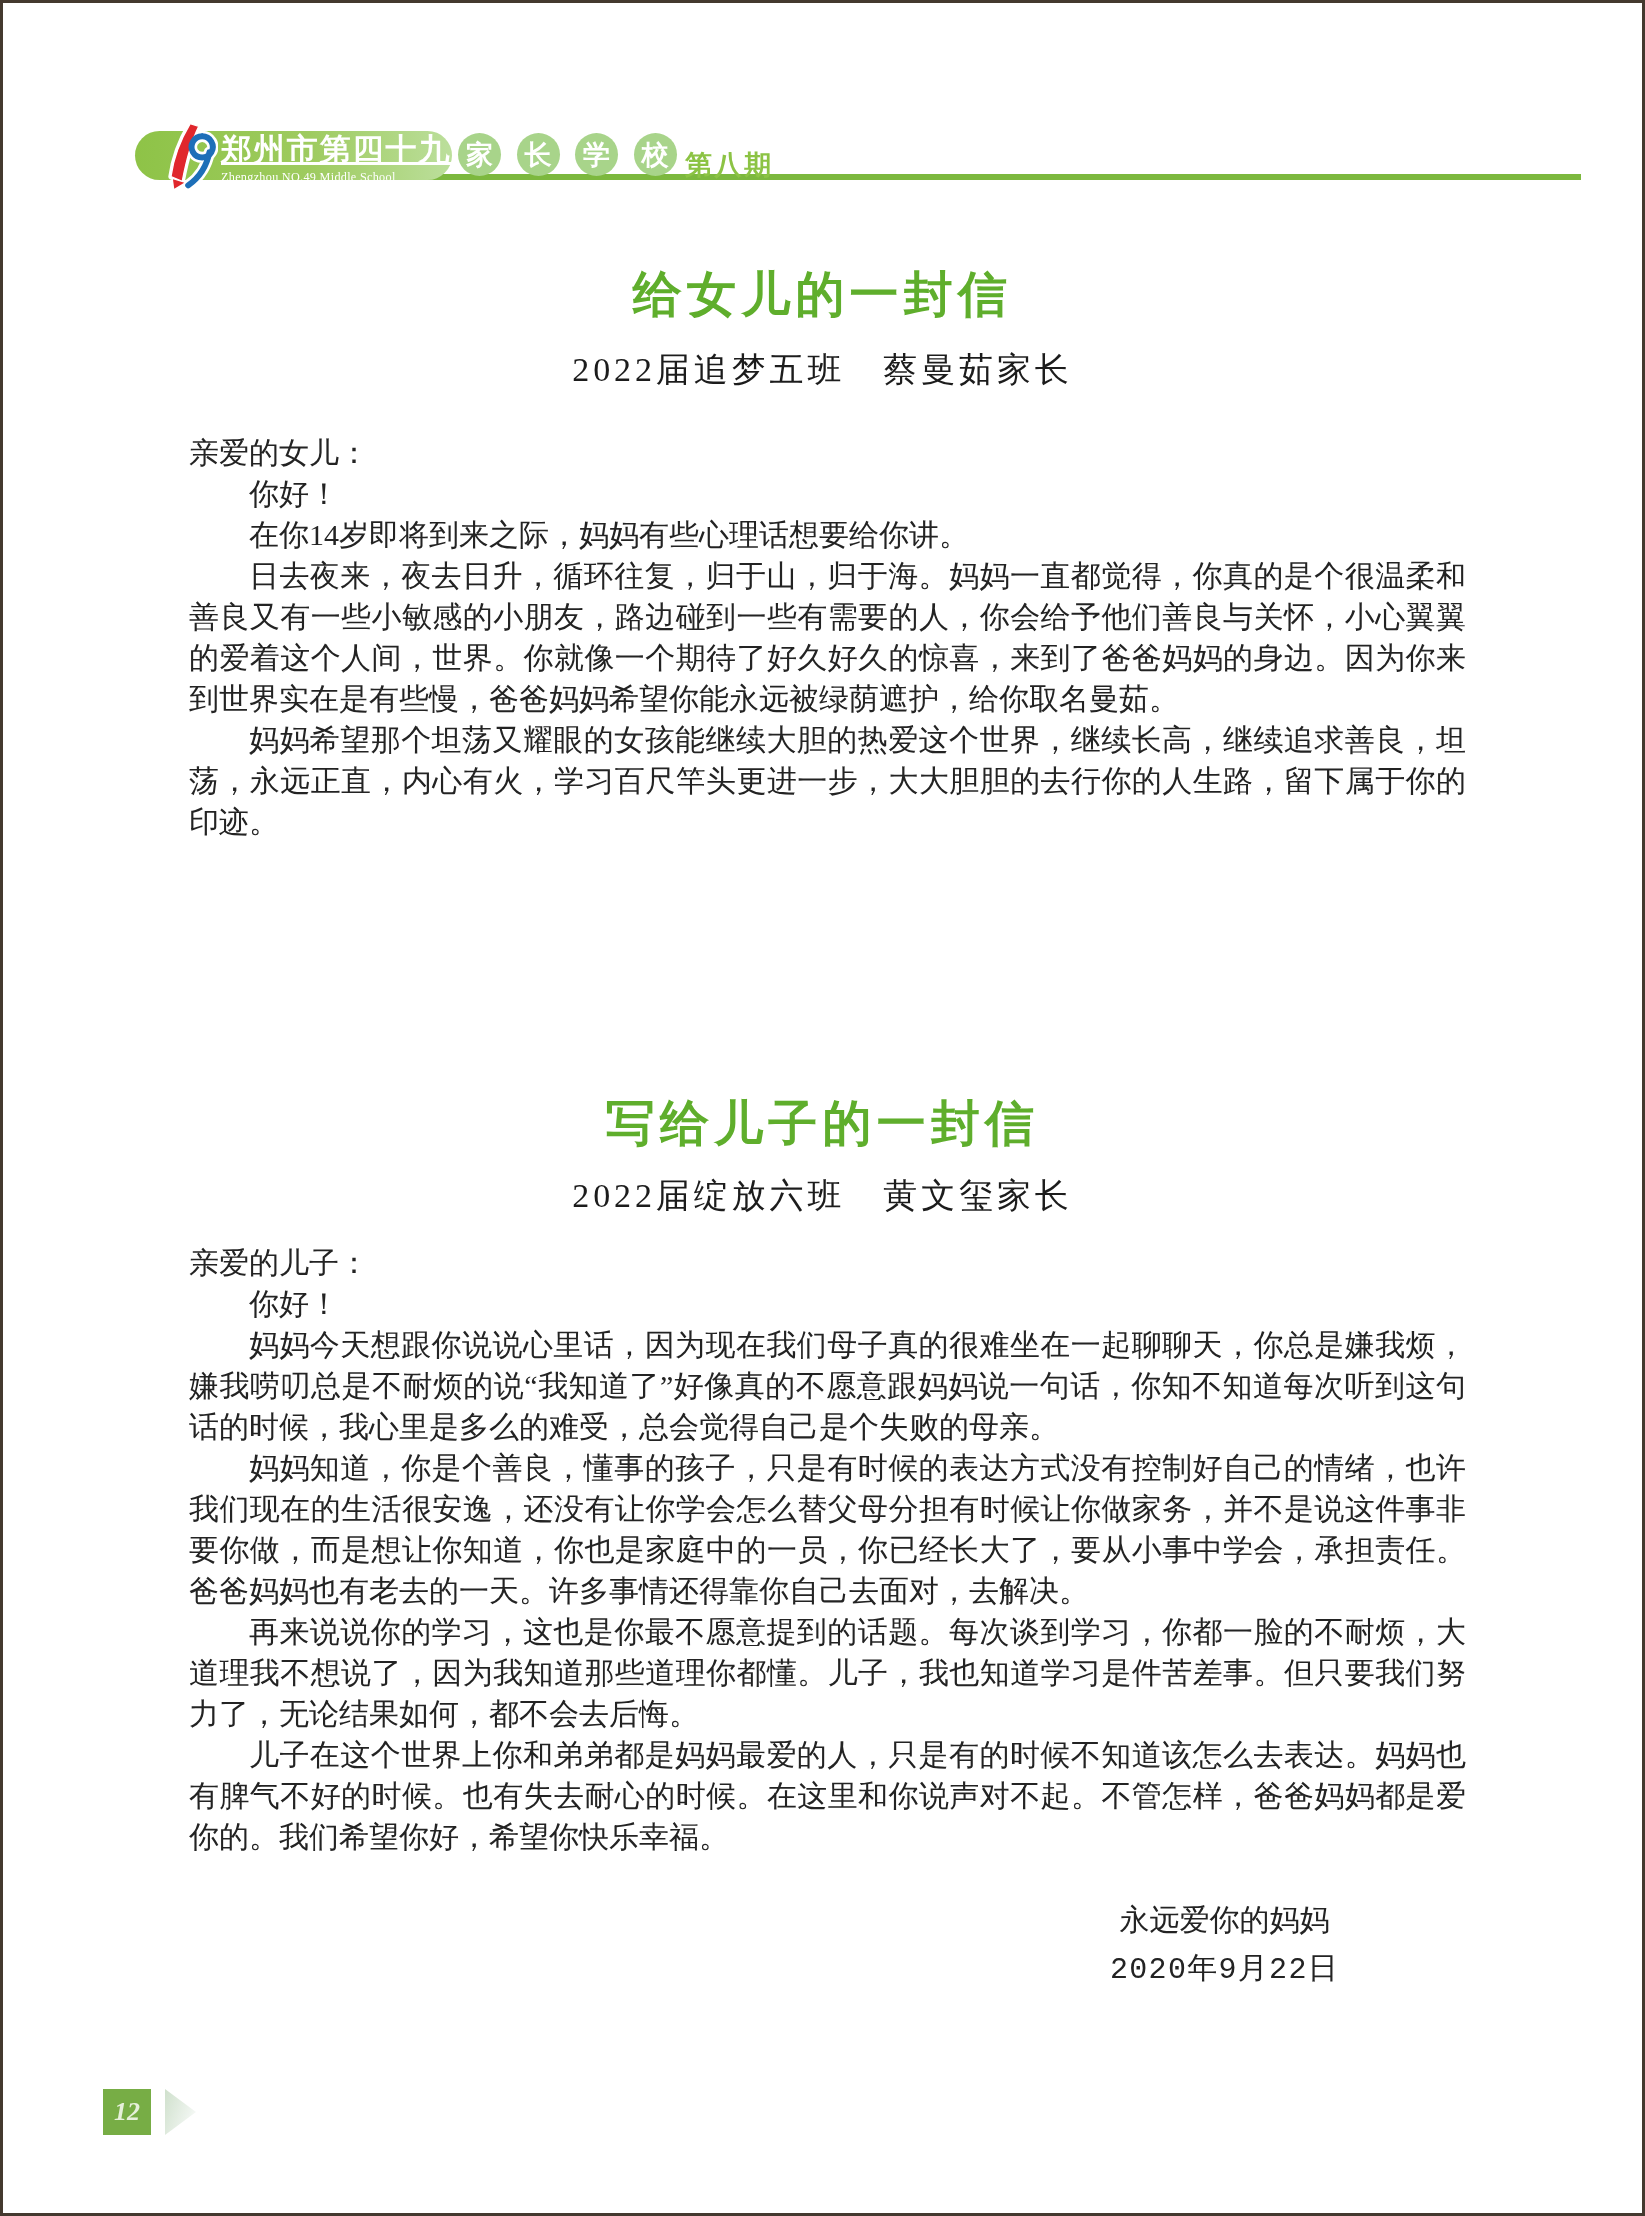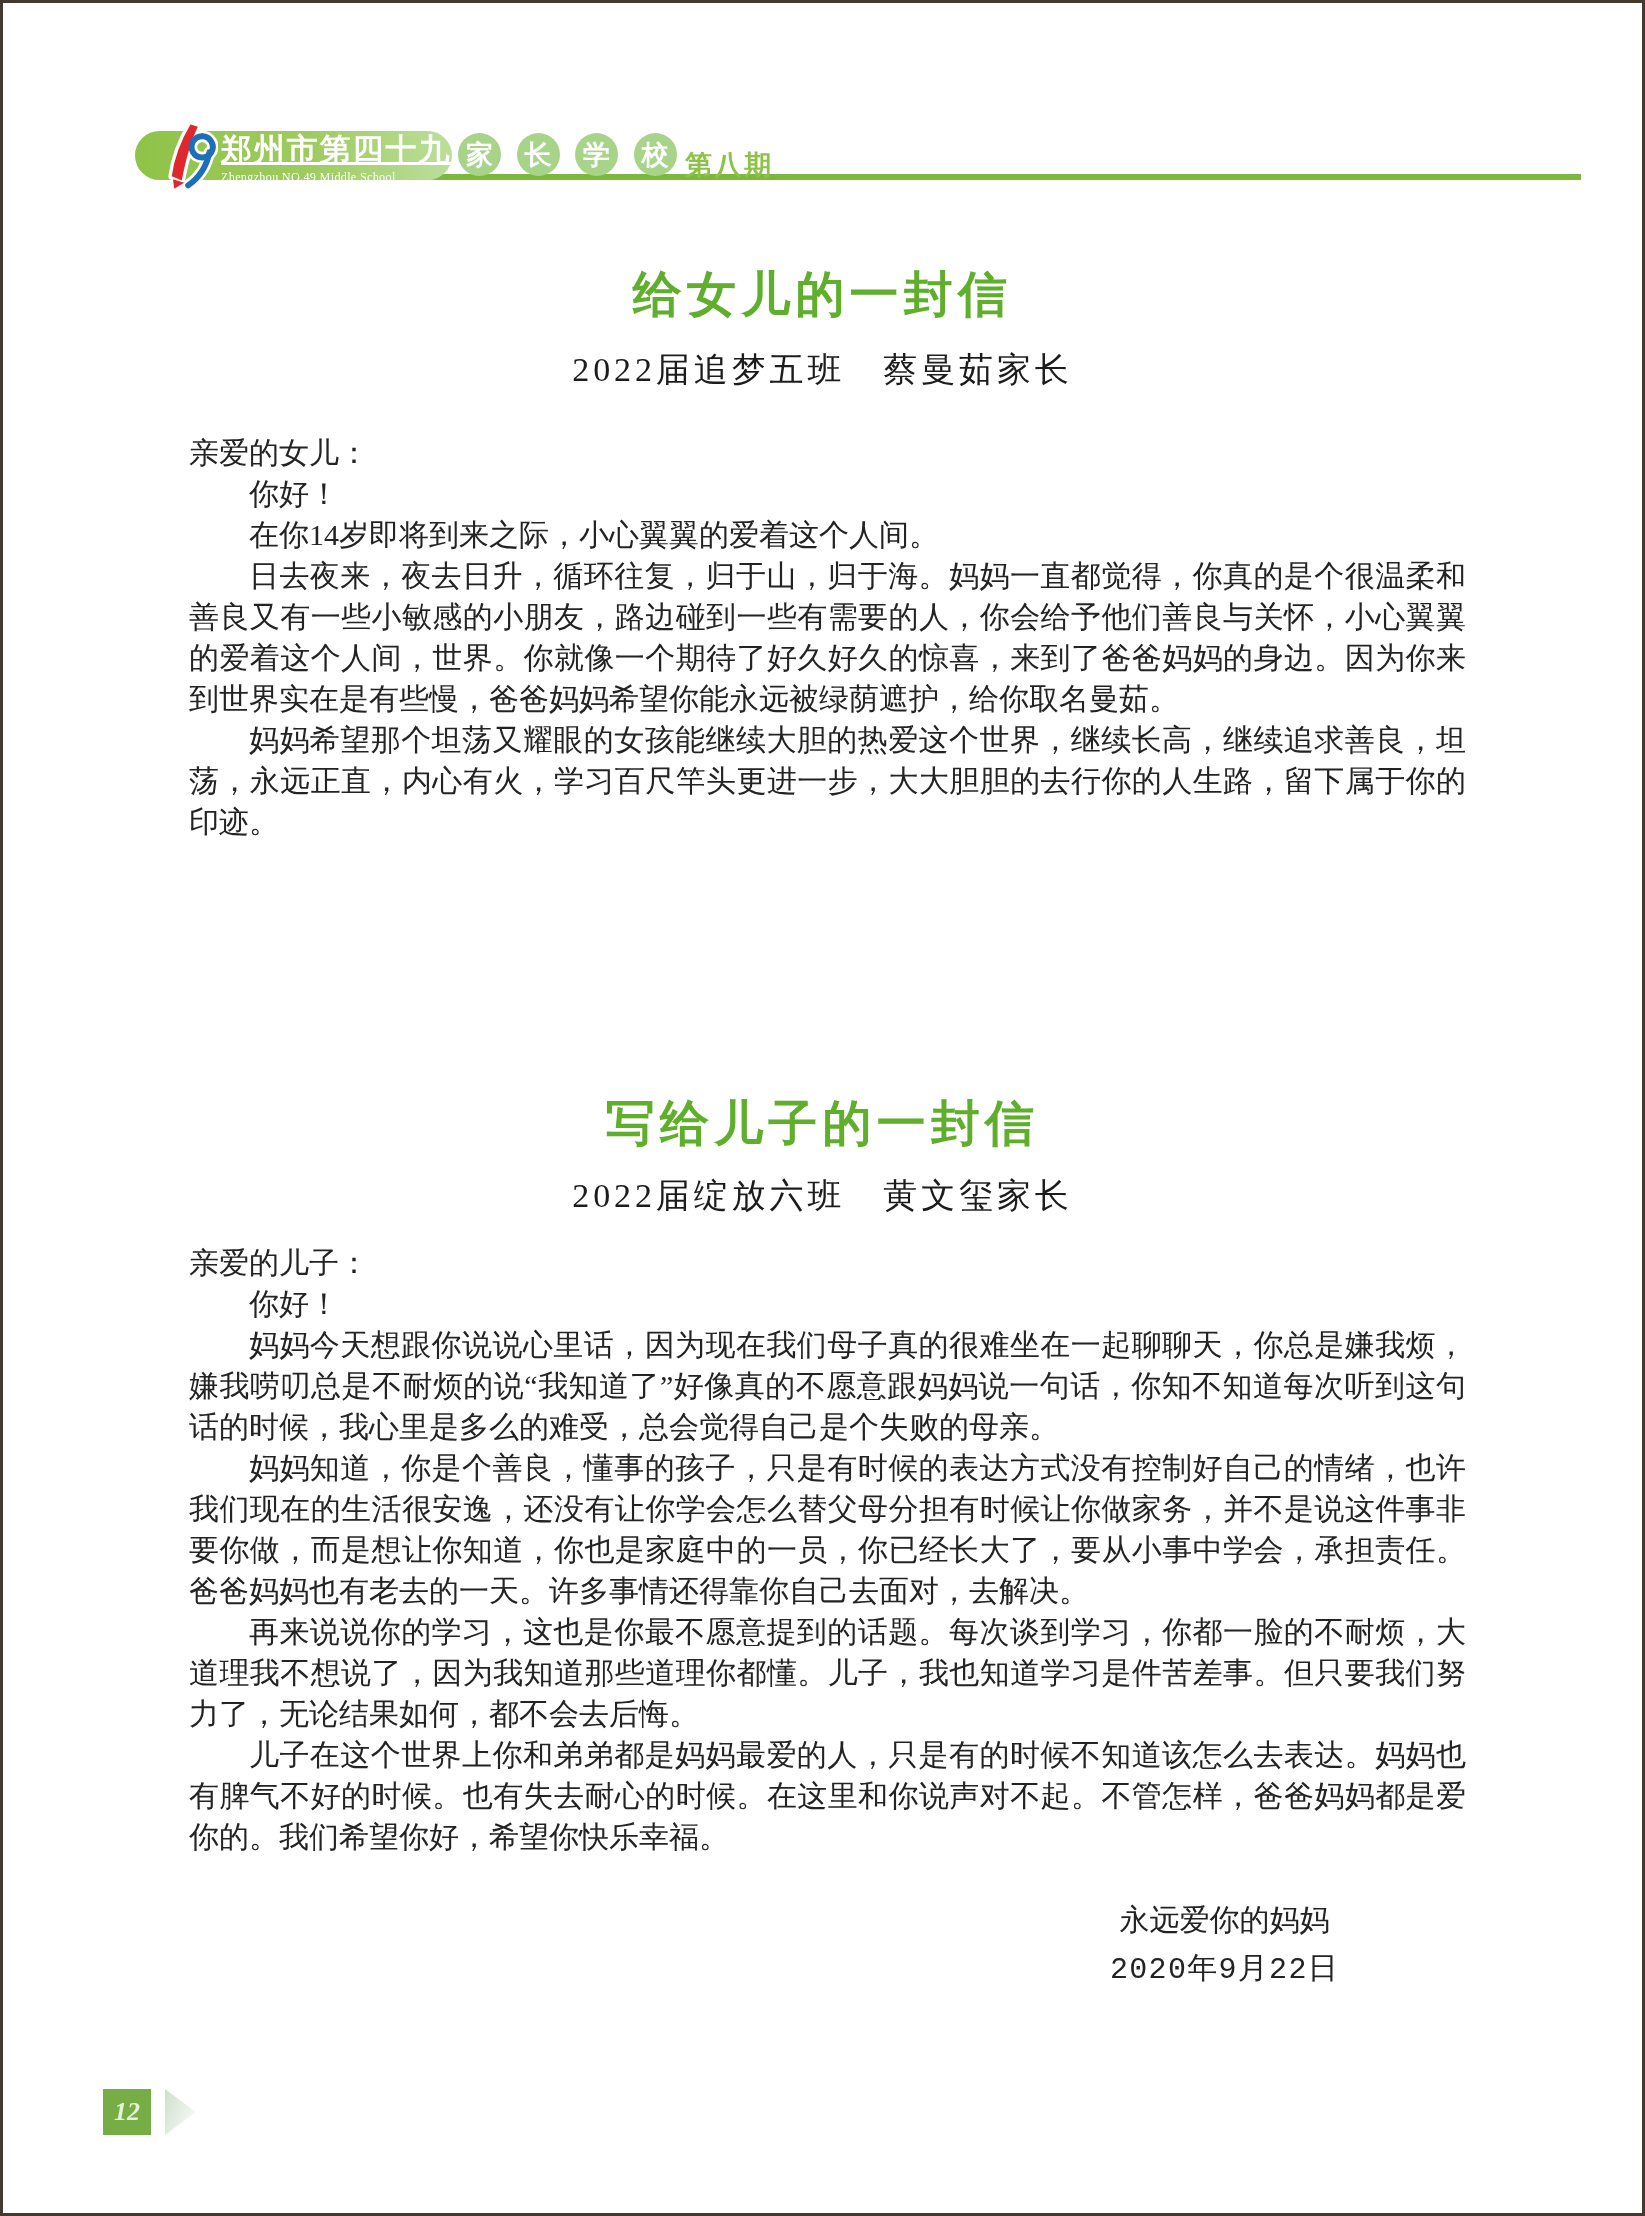--- a/index.html
+++ b/index.html
@@ -124,21 +124,21 @@
     <div class="badge">学</div>
     <div class="badge">校</div>
   </div>
   <div class="issue">第八期</div>
 
   <div class="article-title t1">给女儿的一封信</div>
   <div class="byline b1">2022届追梦五班　蔡曼茹家长</div>
   <div class="letter-body lb1">
     <p class="salutation">亲爱的女儿：</p>
     <p>你好！</p>
-    <p>在你14岁即将到来之际，小心翼翼的爱着这个人间。</p>
+    <p>在你14岁即将到来之际，妈妈有些心理话想要给你讲。</p>
     <p>日去夜来，夜去日升，循环往复，归于山，归于海。妈妈一直都觉得，你真的是个很温柔和善良又有一些小敏感的小朋友，路边碰到一些有需要的人，你会给予他们善良与关怀，小心翼翼的爱着这个人间，世界。你就像一个期待了好久好久的惊喜，来到了爸爸妈妈的身边。因为你来到世界实在是有些慢，爸爸妈妈希望你能永远被绿荫遮护，给你取名曼茹。</p>
     <p>妈妈希望那个坦荡又耀眼的女孩能继续大胆的热爱这个世界，继续长高，继续追求善良，坦荡，永远正直，内心有火，学习百尺竿头更进一步，大大胆胆的去行你的人生路，留下属于你的印迹。</p>
   </div>
 
   <div class="article-title t2">写给儿子的一封信</div>
   <div class="byline b2">2022届绽放六班　黄文玺家长</div>
   <div class="letter-body lb2">
     <p class="salutation">亲爱的儿子：</p>
     <p>你好！</p>
     <p>妈妈今天想跟你说说心里话，因为现在我们母子真的很难坐在一起聊聊天，你总是嫌我烦，嫌我唠叨总是不耐烦的说“我知道了”好像真的不愿意跟妈妈说一句话，你知不知道每次听到这句话的时候，我心里是多么的难受，总会觉得自己是个失败的母亲。</p>

